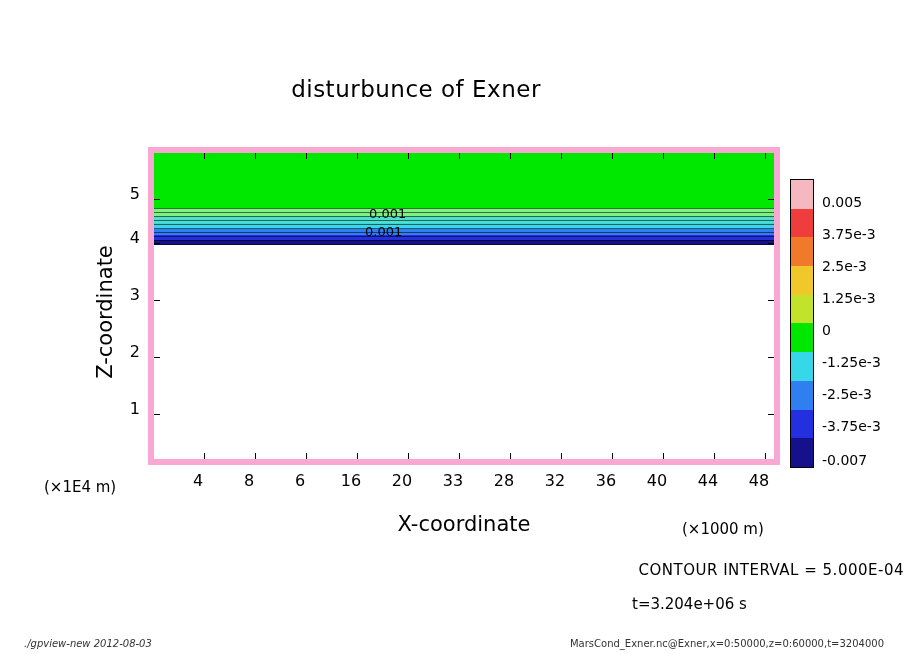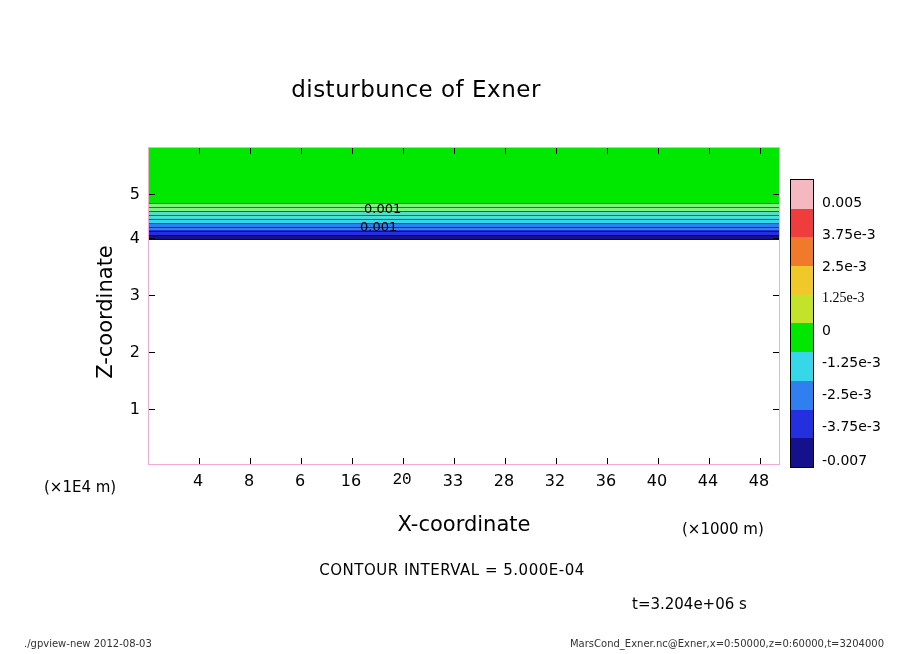--- a/index.html
+++ b/index.html
@@ -21,21 +21,21 @@
     left: 0; top: 76px; width: 832px;
     text-align: center;
     font-size: 23px;
     letter-spacing: 0.5px;
   }
 
   
   #plot-frame {
     left: 148px; top: 147px;
     width: 632px; height: 318px;
-    border: 1px solid #f9a8d4;
+    border: 6px solid #f9a8d4;
     box-sizing: border-box;
     background: #ffffff;
     overflow: hidden;
   }
   
   .band { position: absolute; left: 0; width: 100%; }
 
   #band-green { top: 0; height: 55px; background: #00e800; }
   #band-upper-mix { top: 55px; height: 8px; background: #7ef27e; }
   #band-cyan1 { top: 63px; height: 7px; background: #4ee0c8; }
@@ -127,28 +127,28 @@
     left: 822px;
     font-size: 14px;
     transform: translateY(-50%);
     white-space: nowrap;
     margin-top: 8px;
   }
 
   
   #contour-interval {
     left: 0; top: 561px; width: 904px;
-    text-align: center; font-size: 15px;
+    text-align: right; font-size: 15px;
     letter-spacing: 0.5px;
   }
   #time-label {
     left: 632px; top: 595px; font-size: 15px;
   }
   #footer-left {
-    left: 24px; top: 638px; font-size: 10px; color: #333;
+    left: 24px; top: 638px; font-size: 10px; color: #333; font-style: italic;
   }
   #footer-right {
     right: 20px; top: 638px; font-size: 10px; color: #333;
     text-align: right;
   }
 </style>
 </head>
 <body>
 
 <div class="abs" id="chart-title">disturbunce of Exner</div>
@@ -213,21 +213,21 @@
   <div class="tick-y-right" style="top:204px;"></div>
   <div class="tick-y-right" style="top:147px;"></div>
   <div class="tick-y-right" style="top:90px;"></div>
   <div class="tick-y-right" style="top:46px;"></div>
 </div>
 
 <div class="xlabel-text abs" style="left:198px; top:471px;">4</div>
 <div class="xlabel-text abs" style="left:249px; top:471px;">8</div>
 <div class="xlabel-text abs" style="left:300px; top:471px;">6</div>
 <div class="xlabel-text abs" style="left:351px; top:471px;">16</div>
-<div class="xlabel-text abs" style="left:402px; top:471px;font-family:Liberation Mono, monospace;">20</div>
+<div class="xlabel-text abs" style="left:402px; top:471px;">20</div>
 <div class="xlabel-text abs" style="left:453px; top:471px;">33</div>
 <div class="xlabel-text abs" style="left:504px; top:471px;">28</div>
 <div class="xlabel-text abs" style="left:555px; top:471px;">32</div>
 <div class="xlabel-text abs" style="left:606px; top:471px;">36</div>
 <div class="xlabel-text abs" style="left:657px; top:471px;">40</div>
 <div class="xlabel-text abs" style="left:708px; top:471px;">44</div>
 <div class="xlabel-text abs" style="left:759px; top:471px;">48</div>
 
 <div class="ylabel-text abs" style="left:122px; top:408px; width:18px;">1</div>
 <div class="ylabel-text abs" style="left:122px; top:351px; width:18px;">2</div>
@@ -249,21 +249,21 @@
   <div class="cb-cell" style="height:28.7px; background:#00e800;"></div>
   <div class="cb-cell" style="height:28.7px; background:#35d7e8;"></div>
   <div class="cb-cell" style="height:28.7px; background:#2f7ff0;"></div>
   <div class="cb-cell" style="height:28.7px; background:#2430e0;"></div>
   <div class="cb-cell" style="height:28.7px; background:#15108c;"></div>
 </div>
 
 <div class="cb-tick-label abs" style="top:194px;">0.005</div>
 <div class="cb-tick-label abs" style="top:226px;">3.75e-3</div>
 <div class="cb-tick-label abs" style="top:258px;">2.5e-3</div>
-<div class="cb-tick-label abs" style="top:290px;font-family:Liberation Serif, serif;">1.25e-3</div>
+<div class="cb-tick-label abs" style="top:290px;">1.25e-3</div>
 <div class="cb-tick-label abs" style="top:322px;">0</div>
 <div class="cb-tick-label abs" style="top:354px;">-1.25e-3</div>
 <div class="cb-tick-label abs" style="top:386px;">-2.5e-3</div>
 <div class="cb-tick-label abs" style="top:418px;">-3.75e-3</div>
 <div class="cb-tick-label abs" style="top:452px;">-0.007</div>
 
 <div class="abs" id="contour-interval">CONTOUR INTERVAL = 5.000E-04</div>
 <div class="abs" id="time-label">t=3.204e+06 s</div>
 <div class="abs" id="footer-left">./gpview-new  2012-08-03</div>
 <div class="abs" id="footer-right">MarsCond_Exner.nc@Exner,x=0:50000,z=0:60000,t=3204000</div>

